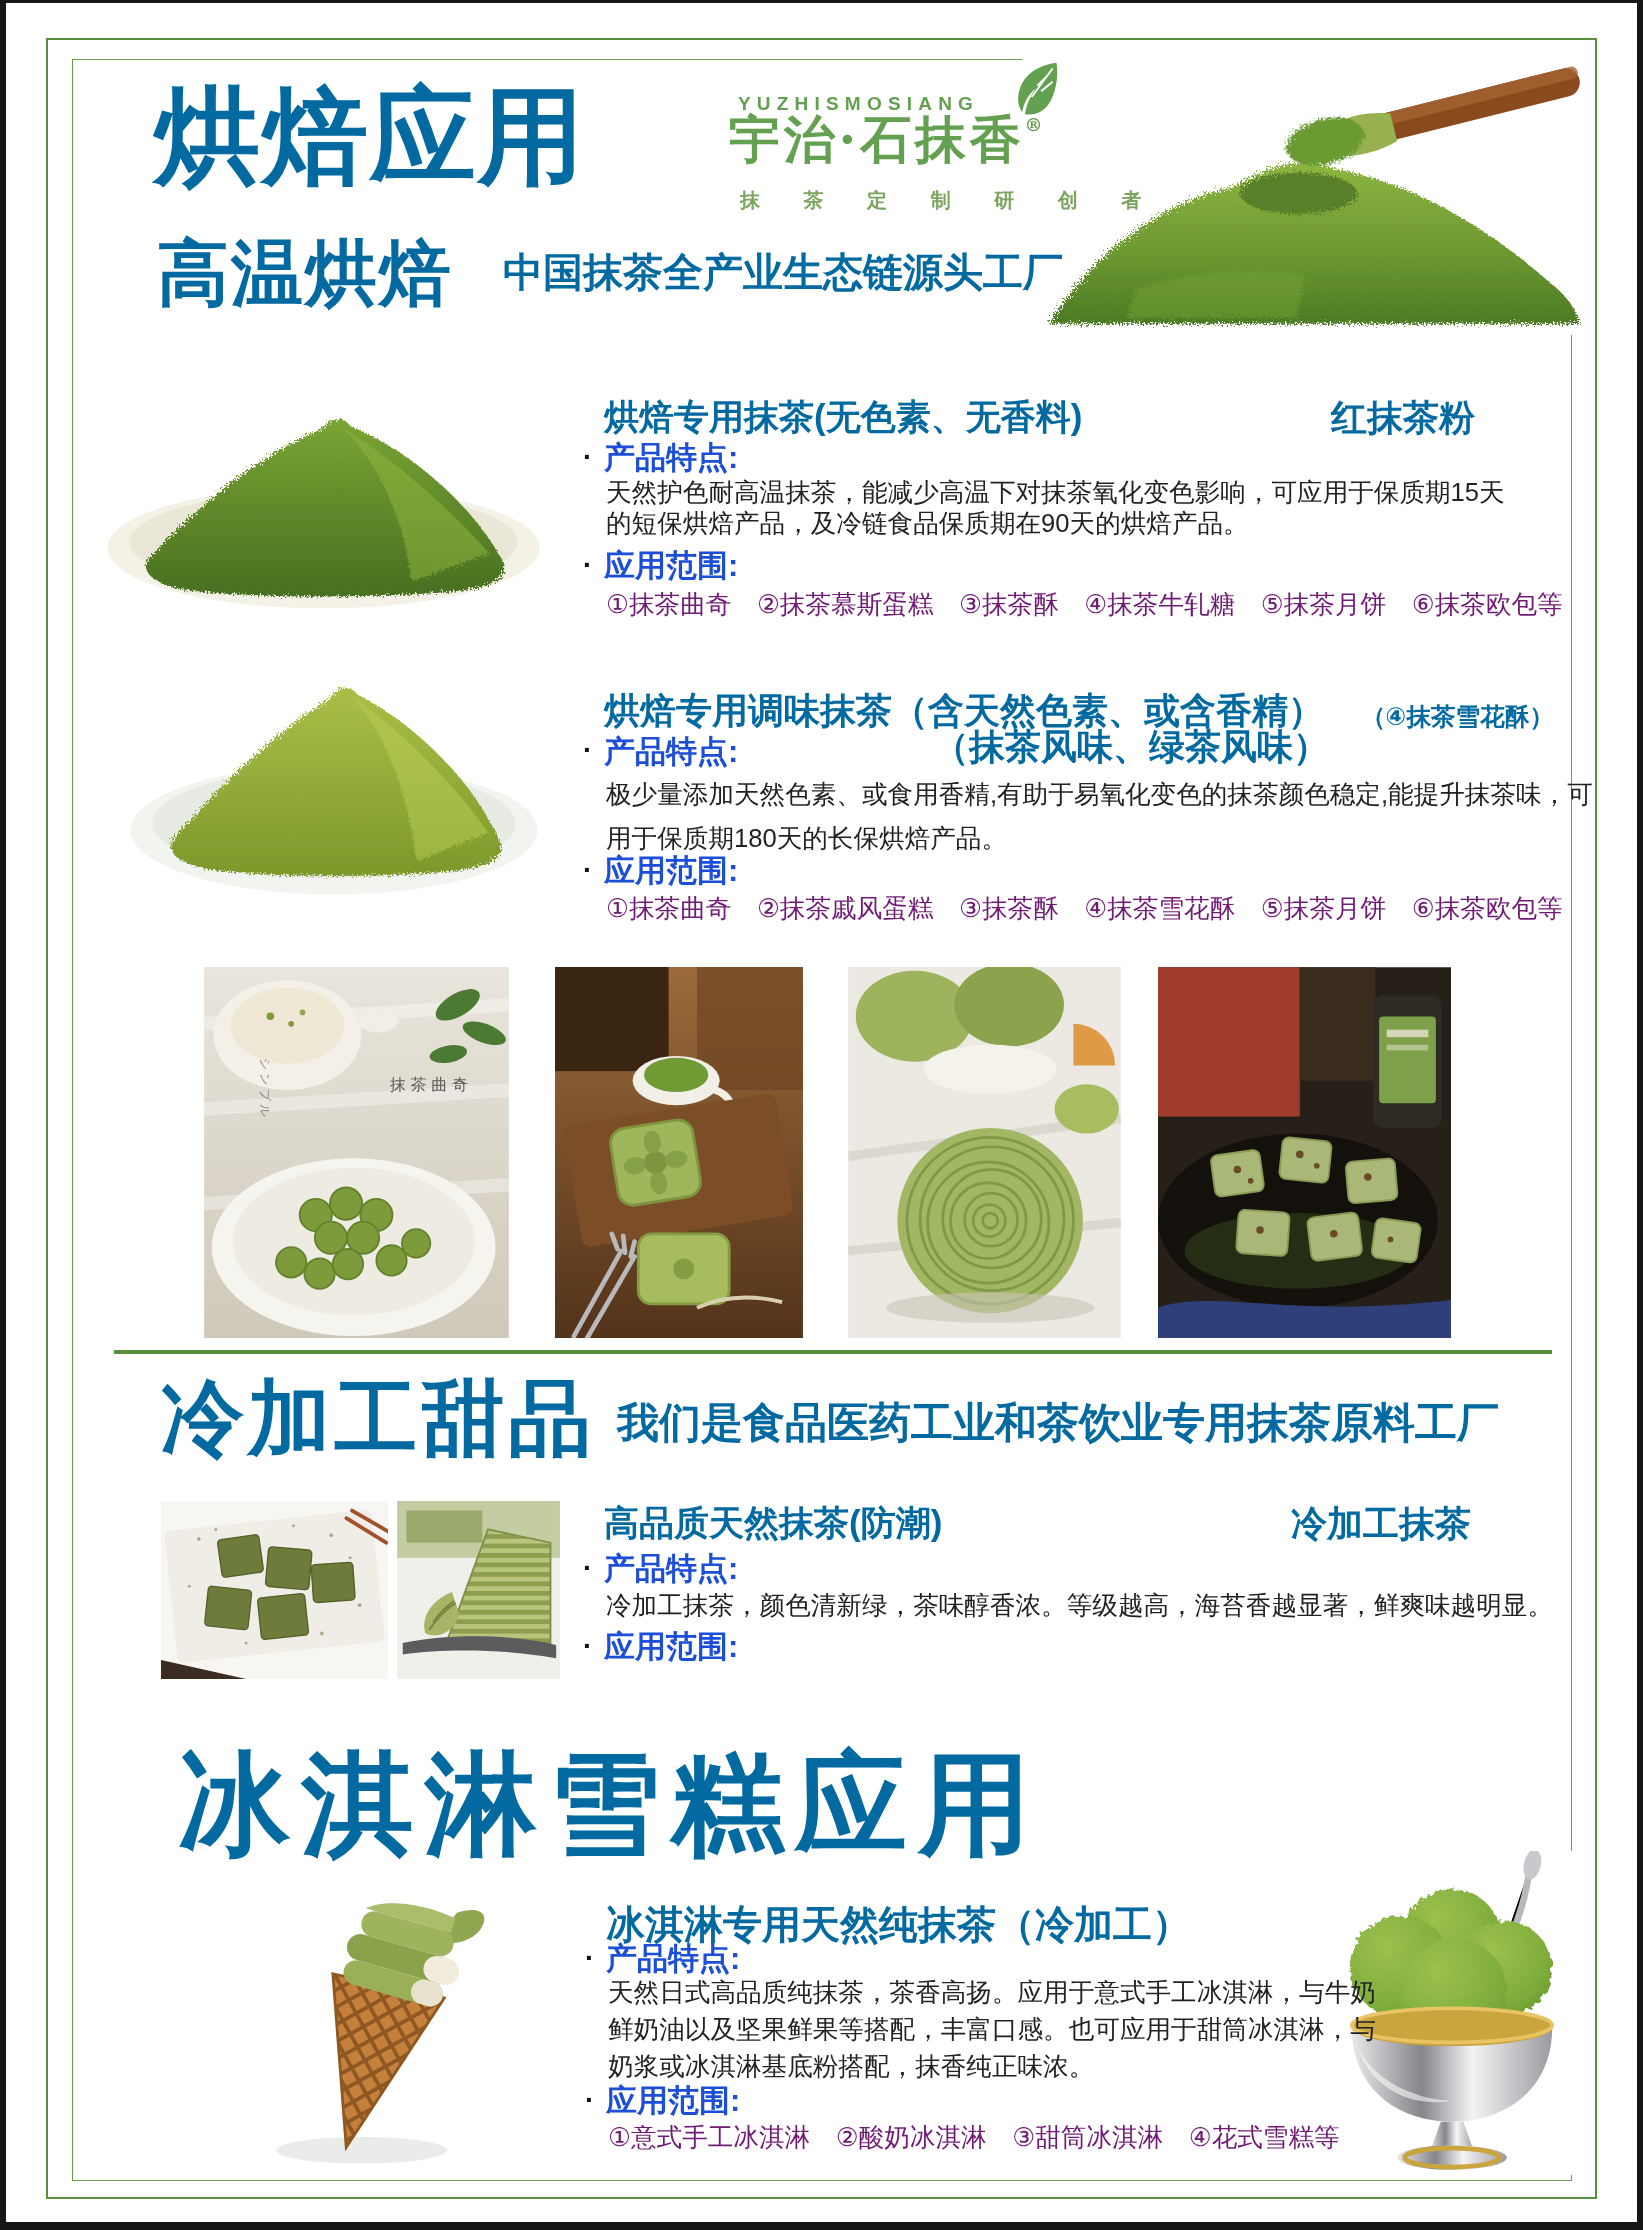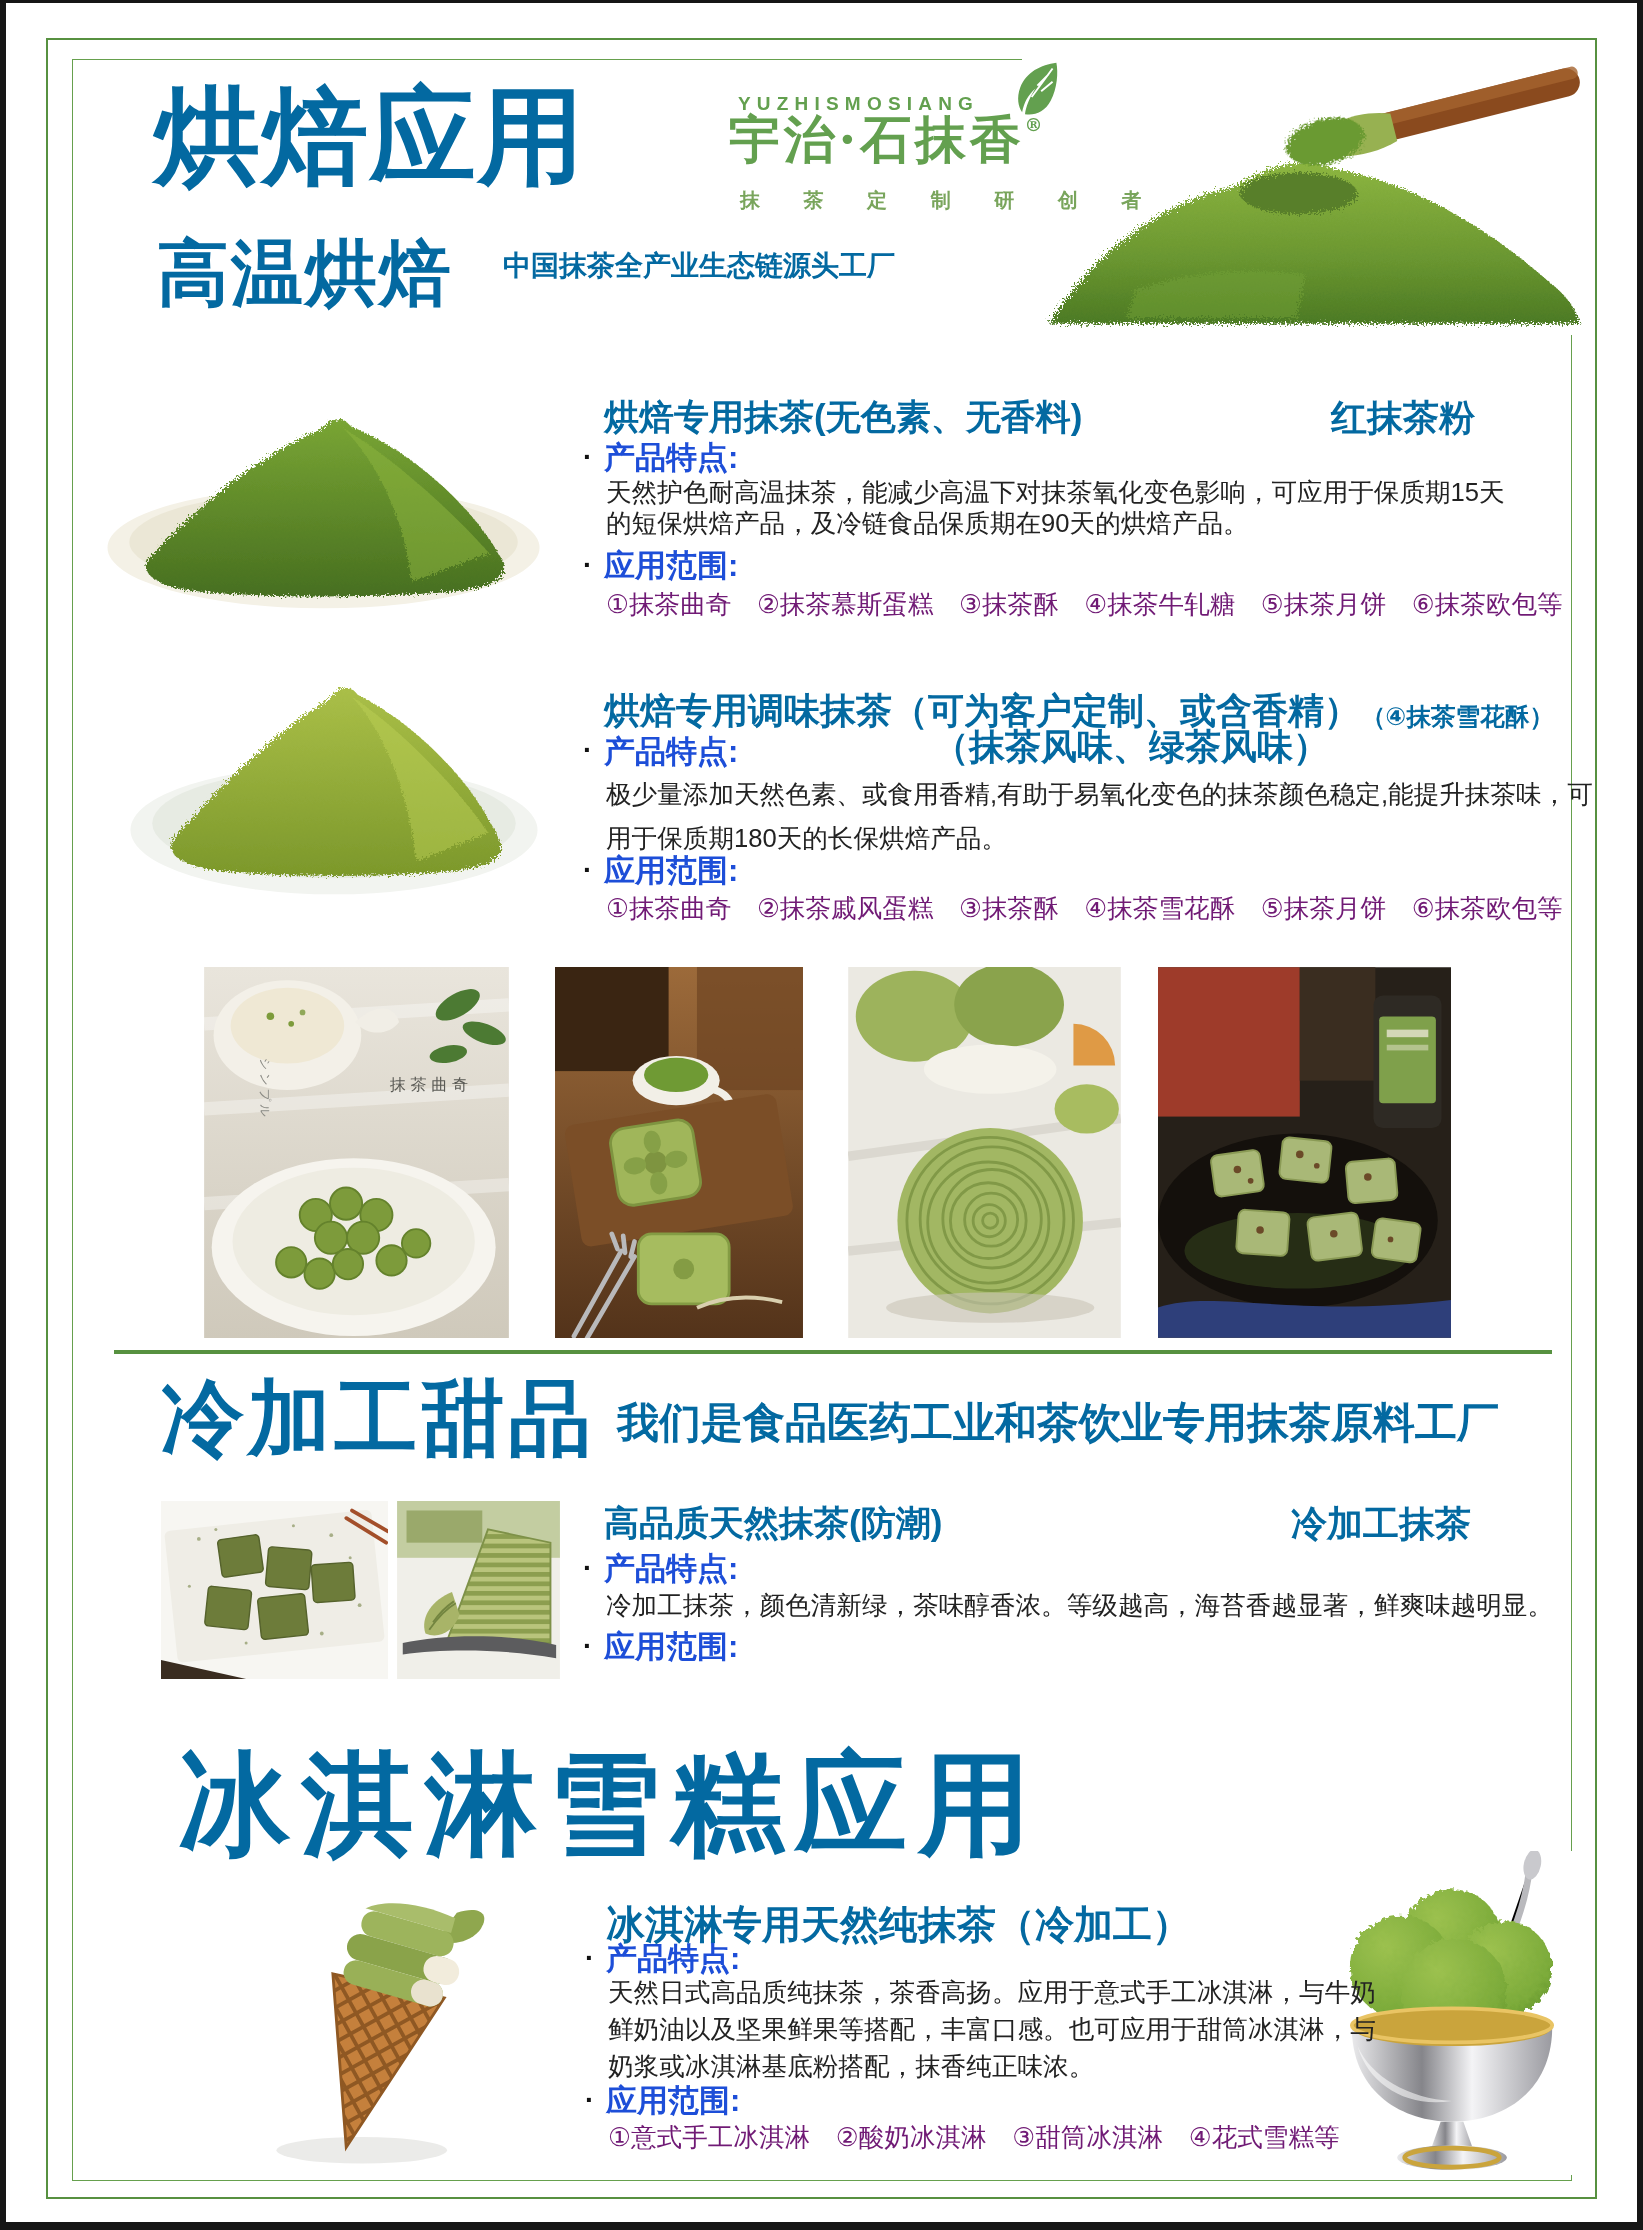--- a/index.html
+++ b/index.html
@@ -14,21 +14,21 @@
   .frame.outer{inset:38px 47px 32px 46px;border:2.8px solid #579140;}
   .frame.inner{inset:59px 72px 50px 72px;border:1.9px solid #66a04d;}
   .img{position:absolute;z-index:2;background:#fff;}
   .img.overborder{z-index:3;}
   .txt{position:absolute;z-index:6;white-space:nowrap;}
   .g{color:#0369a1;}
   .logo-g{color:#63a04f;}
   .b{font-weight:bold;}
   .title-xl{font-size:106px;letter-spacing:1.9px;line-height:1;}
   .title-l{font-size:72px;letter-spacing:1.9px;line-height:1;}
-  .tagline{font-size:28px;line-height:1;}
+  .tagline{font-size:40px;line-height:1;}
   .sec-title{font-size:35px;line-height:1.15;}
   .side-label{font-size:36px;line-height:1.15;}
   .feat-label{font-size:31px;color:#1d4ed8;}
   .bullet{font-size:28px;color:#111;font-weight:bold;}
   .body-text{font-size:25.6px;line-height:31px;white-space:pre-line;color:#222;}
   .scope-text{font-size:25.6px;color:#701a75;}
   .divider{position:absolute;left:114px;top:1350px;width:1438px;height:3.8px;background:#579140;z-index:4;}
   .logo-en{font-size:19px;letter-spacing:6.2px;font-weight:600;}
   .logo-cn{font-family:"DejaVu Serif","Liberation Serif",serif;font-size:51px;letter-spacing:3.8px;font-weight:600;}
   .logo-reg{font-size:18px;vertical-align:26.5px;}
@@ -137,21 +137,21 @@
   <div class="txt g b sec-title" style="left:604px;top:397px;">烘焙专用抹茶(无色素、无香料)</div>
   <div class="txt g b side-label" style="left:1331px;top:397px;">红抹茶粉</div>
   <div class="txt bullet" style="left:583px;top:441px;">·</div>
   <div class="txt b feat-label" style="left:604px;top:437px;">产品特点:</div>
   <div class="txt body-text" style="left:606px;top:477px;white-space:pre-line;">天然护色耐高温抹茶，能减少高温下对抹茶氧化变色影响，可应用于保质期15天
 的短保烘焙产品，及冷链食品保质期在90天的烘焙产品。</div>
   <div class="txt bullet" style="left:583px;top:549px;">·</div>
   <div class="txt b feat-label" style="left:604px;top:545px;">应用范围:</div>
   <div class="txt scope-text" style="left:606px;top:587px;">①抹茶曲奇　②抹茶慕斯蛋糕　③抹茶酥　④抹茶牛轧糖　⑤抹茶月饼　⑥抹茶欧包等</div>
 
-  <div class="txt g b" style="left:604px;top:687px;font-size:36px;">烘焙专用调味抹茶（可为客户定制、或含香精）</div>
+  <div class="txt g b" style="left:604px;top:687px;font-size:36px;">烘焙专用调味抹茶（含天然色素、或含香精）</div>
   <div class="txt g b" style="left:1361px;top:700px;font-size:24.6px;">（④抹茶雪花酥）</div>
   <div class="txt bullet" style="left:583px;top:734px;">·</div>
   <div class="txt b feat-label" style="left:604px;top:731px;">产品特点:</div>
   <div class="txt g b" style="left:933px;top:723px;font-size:36px;">（抹茶风味、绿茶风味）</div>
   <div class="txt body-text" style="left:606px;top:772px;line-height:44px;">极少量添加天然色素、或食用香精,有助于易氧化变色的抹茶颜色稳定,能提升抹茶味，可
 用于保质期180天的长保烘焙产品。</div>
   <div class="txt bullet" style="left:583px;top:854px;">·</div>
   <div class="txt b feat-label" style="left:604px;top:850px;">应用范围:</div>
   <div class="txt scope-text" style="left:606px;top:891px;">①抹茶曲奇　②抹茶戚风蛋糕　③抹茶酥　④抹茶雪花酥　⑤抹茶月饼　⑥抹茶欧包等</div>
 

